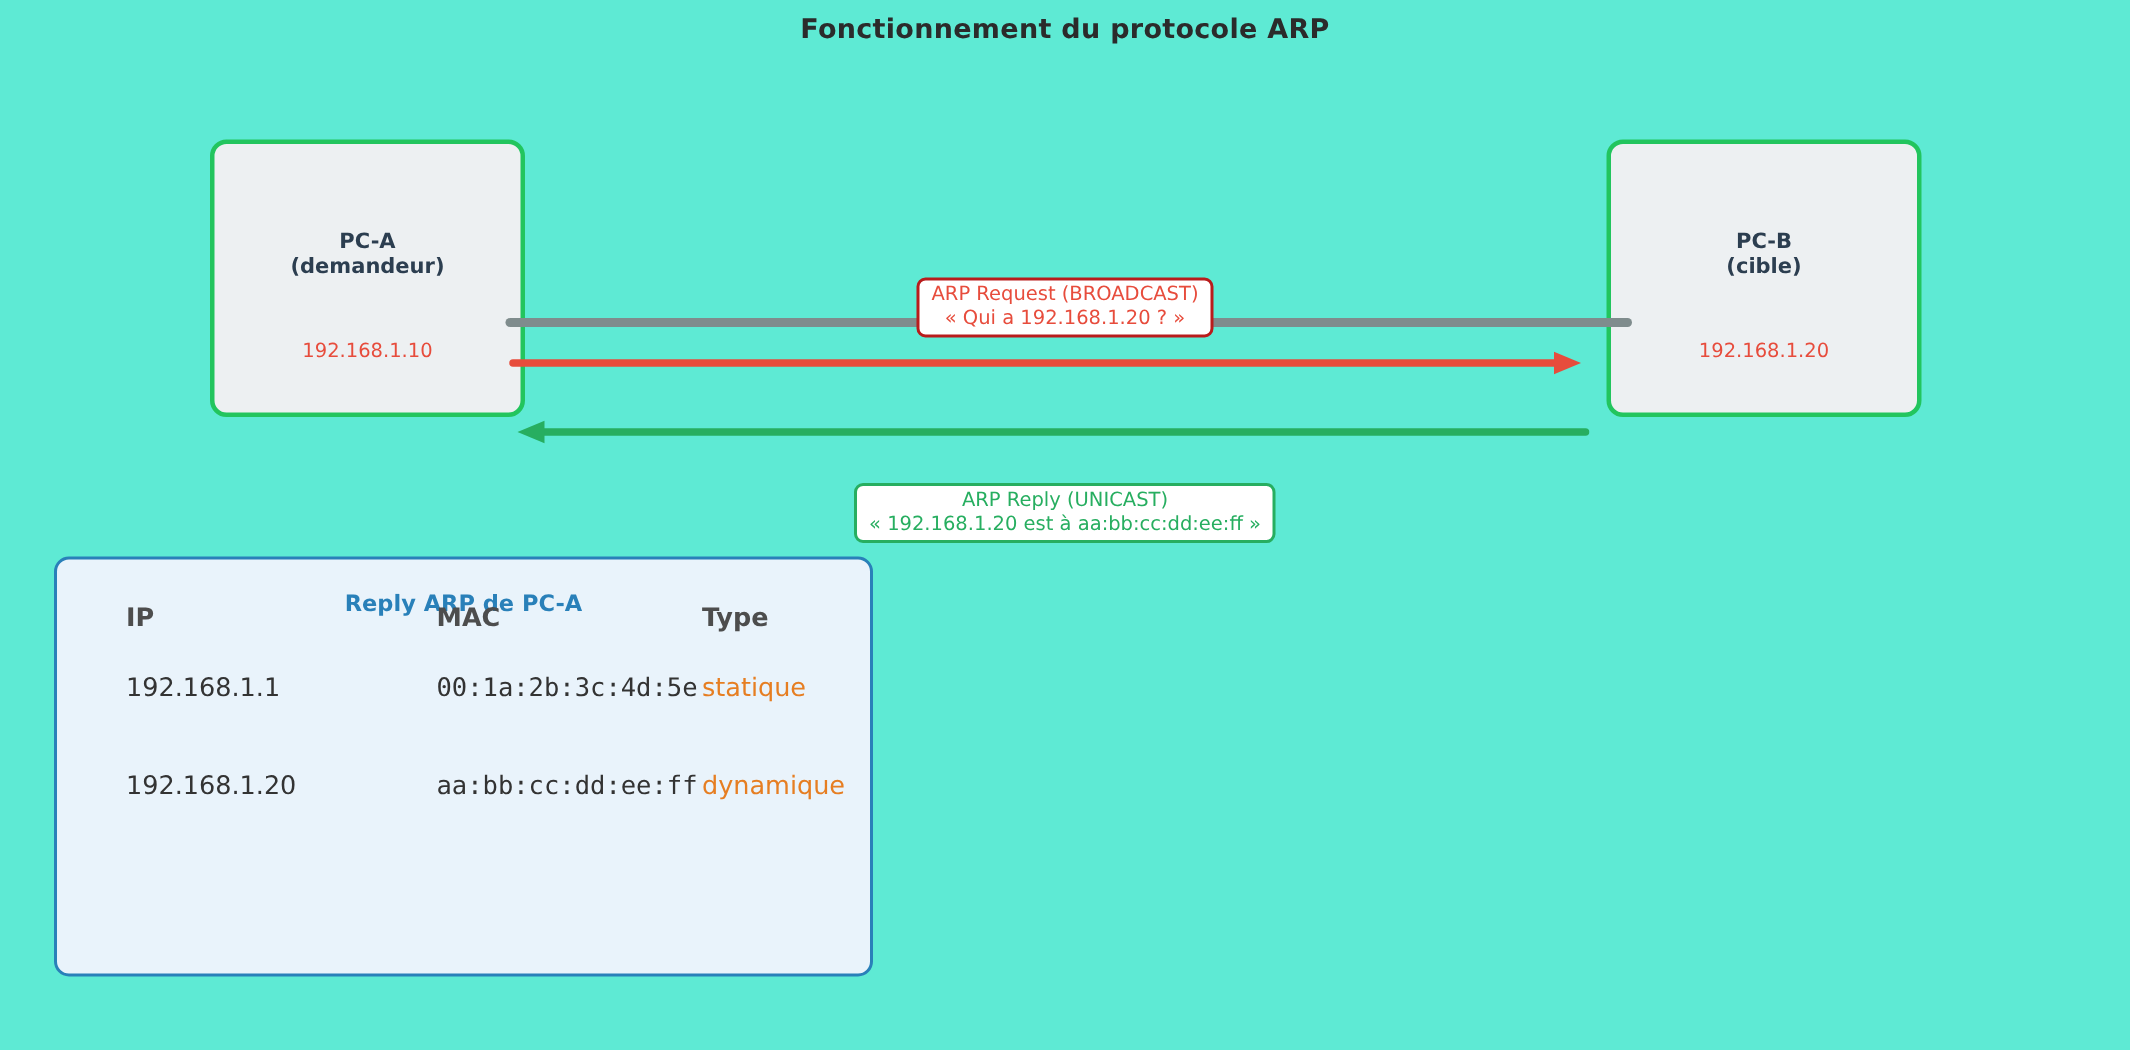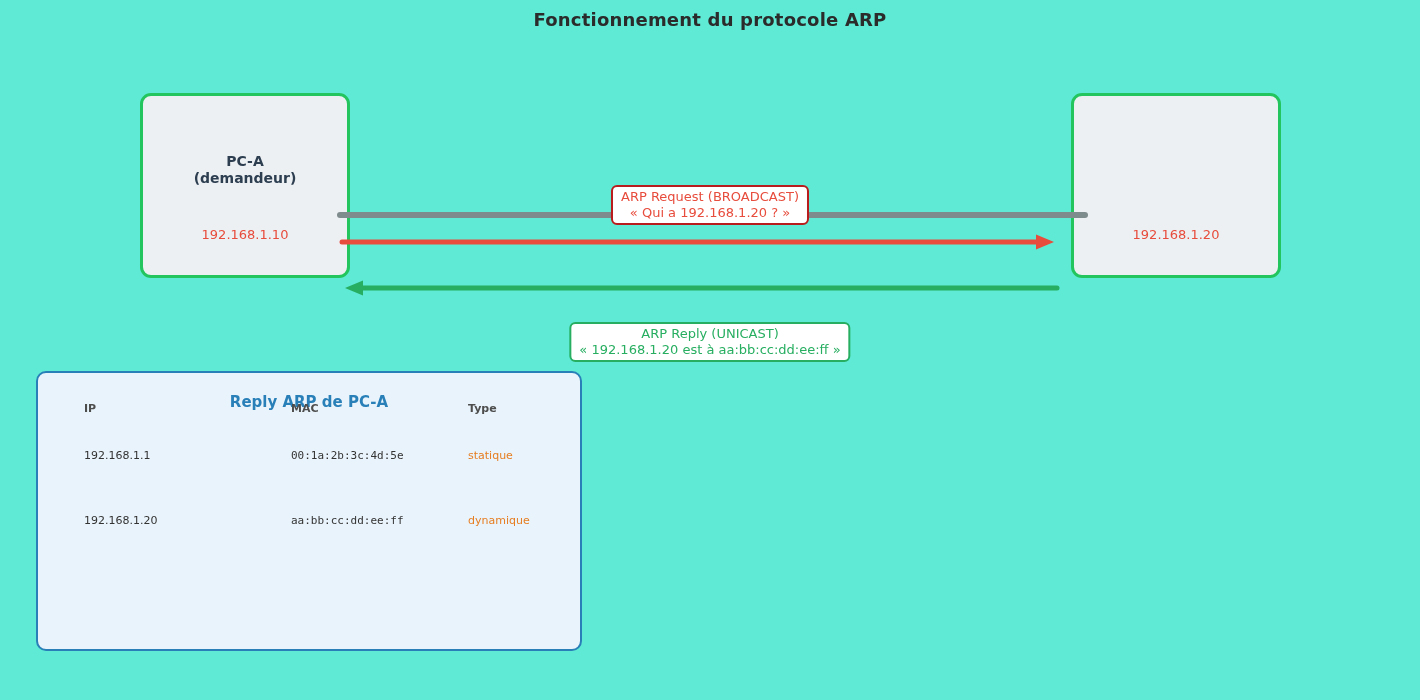--- a/index.html
+++ b/index.html
@@ -93,21 +93,21 @@
     top: 20px; left: 0; right: 0;
     text-align: center;
     font-size: 15px;
     font-weight: bold;
     color: #2980b9;
   }
   .cache-row {
     position: absolute;
     left: 0; right: 0;
     height: 16px;
-    font-size: 11px;
+    font-size: 17px;
   }
   .cache-row.header-row { top: 29px; font-weight: bold; color: #4d4d4d; }
   .cache-row.row-1 { top: 76px; }
   .cache-row.row-2 { top: 141px; }
   .cell { position: absolute; white-space: nowrap; }
   .cell.col-ip   { left: 46px;  color: #333333; }
   .cell.col-mac  { left: 223px; color: #333333; margin-left: 30px; }
   .cell.col-type { left: 430px; color: #333333; }
   .header-row .cell { color: #4d4d4d; }
   .cache-row .mac-value { font-family: "DejaVu Sans Mono", "Liberation Mono", monospace; }
@@ -122,20 +122,24 @@
 
   <div class="pc-box pc-a">
     <div class="pc-title">
       <span>PC-A</span><br>
       <span>(demandeur)</span>
     </div>
     <div class="pc-ip">192.168.1.10</div>
   </div>
 
   <div class="pc-box pc-b">
+    <div class="pc-title">
+      <span>PC-B</span><br>
+      <span>(cible)</span>
+    </div>
     <div class="pc-ip">192.168.1.20</div>
   </div>
 
   <svg id="arrows" width="1420" height="700" viewBox="0 0 1420 700">
     <line x1="340" y1="215" x2="1085" y2="215" stroke-width="6" stroke-linecap="round" stroke="#7f8c8d"></line>
     <line x1="342" y1="242" x2="1038" y2="242" stroke-width="5" stroke-linecap="round" stroke="#e74c3c"></line>
     <polygon points="1036,234.5 1054,242 1036,249.5" fill="#e74c3c"></polygon>
     <line x1="1057" y1="288" x2="361" y2="288" stroke-width="5" stroke-linecap="round" stroke="#27ae60"></line>
     <polygon points="363,280.5 345,288 363,295.5" fill="#27ae60"></polygon>
   </svg>

